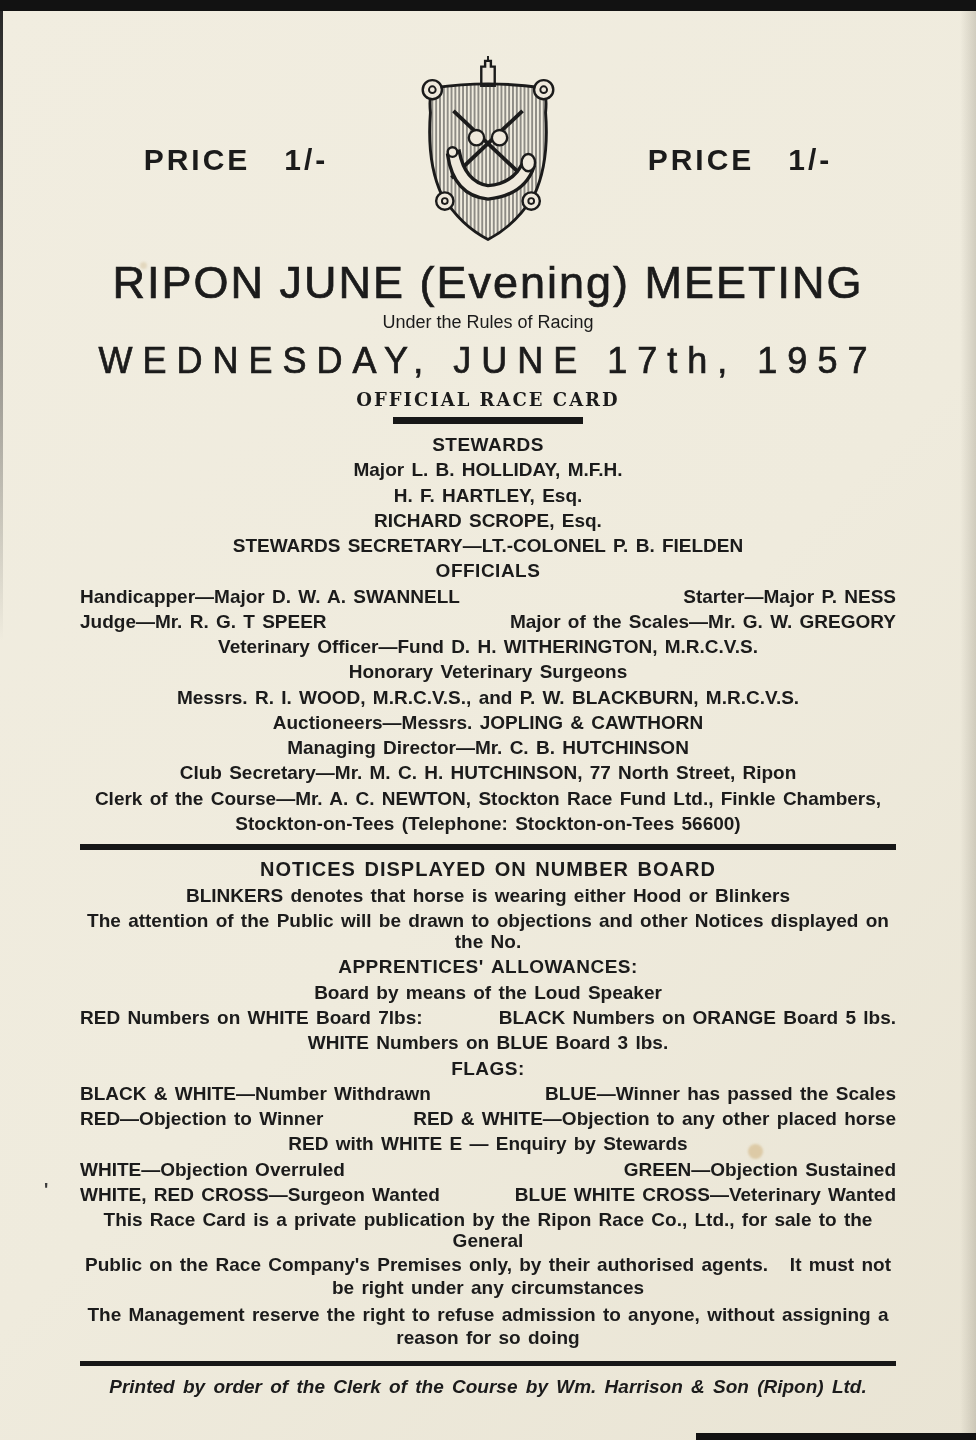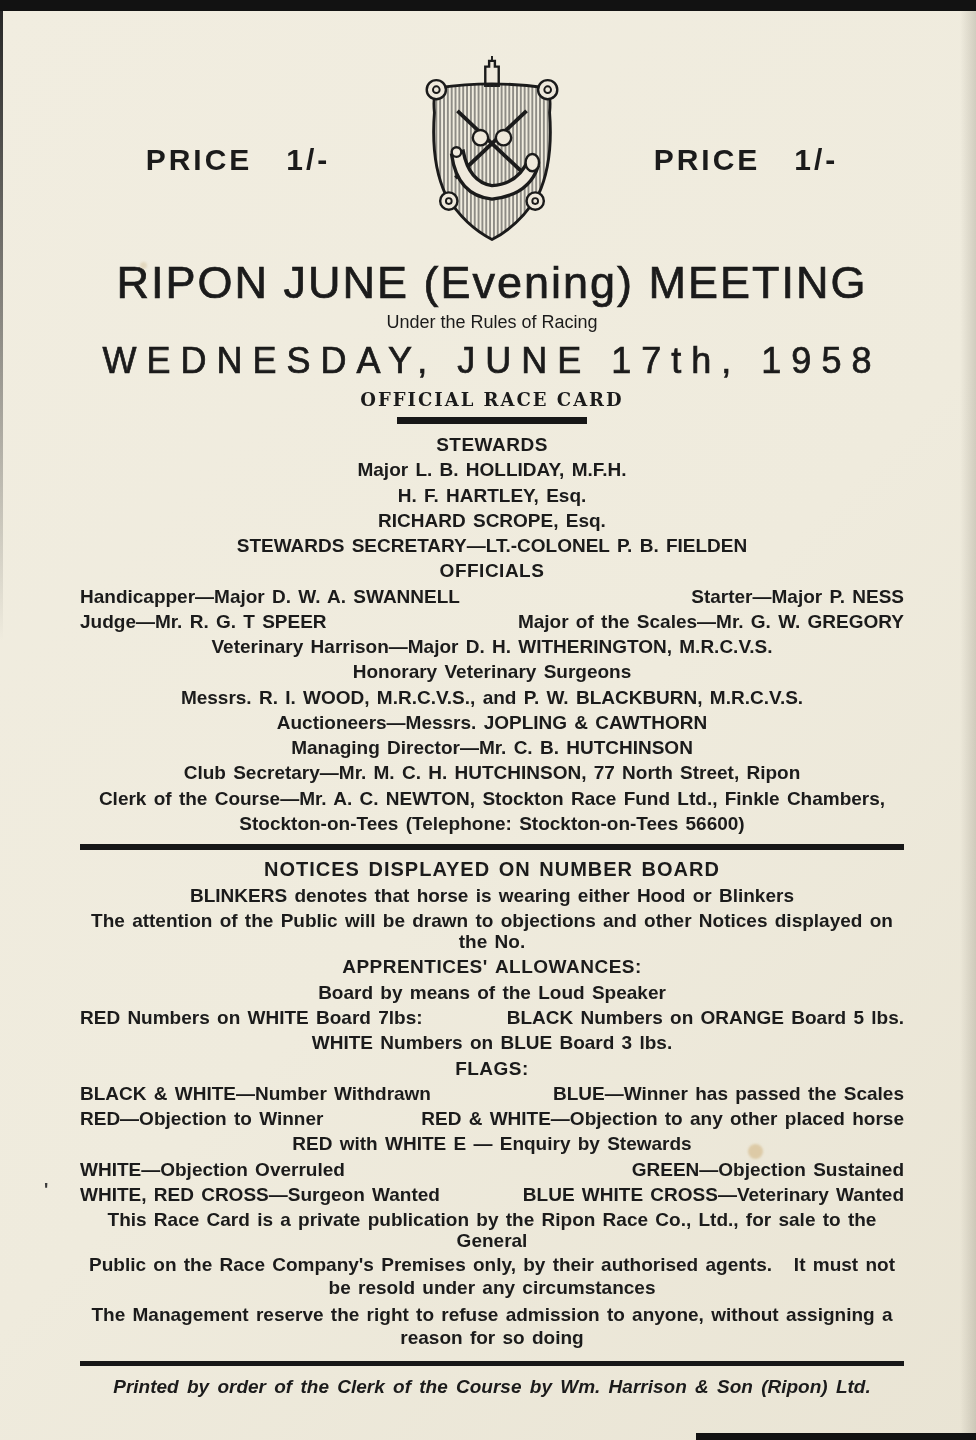--- a/index.html
+++ b/index.html
@@ -17,21 +17,21 @@
     background:linear-gradient(#262626, rgba(38,38,38,0)); }
   .scan-band-bottom { position:absolute; bottom:0; right:0; width:280px; height:7px; background:#121212; }
   .scan-shade-right { position:absolute; top:11px; right:0; width:16px; bottom:0;
     background:linear-gradient(to left, rgba(70,65,50,0.18), rgba(70,65,50,0)); }
   .stain-a { position:absolute; left:748px; top:1144px; width:15px; height:15px; border-radius:50%;
     background:#d8c196; opacity:.75; filter:blur(1px); }
   .stain-b { position:absolute; left:140px; top:262px; width:7px; height:7px; border-radius:50%;
     background:#d9c9a8; opacity:.6; filter:blur(1px); }
   .speck { position:absolute; left:44px; top:1180px; font-size:18px; font-weight:700; color:#3a3a3a; }
 
-  .content { position:absolute; top:11px; left:0; right:0; padding:44px 72px 0 80px; }
+  .content { position:absolute; top:11px; left:0; right:8px; padding:44px 72px 0 80px; }
 
   .masthead { display:grid; grid-template-columns:1fr auto 1fr; align-items:center; margin-bottom:2px; }
   .price { font-size:30px; font-weight:700; letter-spacing:3px; white-space:pre;
     justify-self:center; transform:translateY(6px); }
   .crest { line-height:0; }
 
   .title { margin:4px 0 0; text-align:center; font-size:45px; font-weight:400;
     letter-spacing:2px; -webkit-text-stroke:0.7px currentColor; white-space:nowrap; }
   .subtitle { text-align:center; font-size:18px; font-weight:400; margin-top:3px; }
   .date { text-align:center; font-size:36px; font-weight:400; letter-spacing:10px;
@@ -93,40 +93,40 @@
           <circle cx="55" cy="152" r="3" fill="none" stroke="#1b1b1b" stroke-width="2"></circle>
           <circle cx="145" cy="152" r="9" fill="#efe9dc" stroke="#1b1b1b" stroke-width="2.5"></circle>
           <circle cx="145" cy="152" r="3" fill="none" stroke="#1b1b1b" stroke-width="2"></circle>
         </svg>
       </div>
       <div class="price">PRICE   1/-</div>
     </div>
 
     <h1 class="title">RIPON JUNE (Evening) MEETING</h1>
     <div class="subtitle">Under the Rules of Racing</div>
-    <div class="date">WEDNESDAY, JUNE 17th, 1958</div>
+    <div class="date">WEDNESDAY, JUNE 17th, 1957</div>
     <div class="race-card">OFFICIAL RACE CARD</div>
     <div class="rc-rule"></div>
 
     <div class="line heading">STEWARDS</div>
     <div class="line">Major L. B. HOLLIDAY, M.F.H.</div>
     <div class="line">H. F. HARTLEY, Esq.</div>
     <div class="line">RICHARD SCROPE, Esq.</div>
     <div class="line">STEWARDS SECRETARY—LT.-COLONEL P. B. FIELDEN</div>
 
     <div class="line heading">OFFICIALS</div>
     <div class="pair">
       <span>Handicapper—Major D. W. A. SWANNELL</span>
       <span>Starter—Major P. NESS</span>
     </div>
     <div class="pair">
       <span>Judge—Mr. R. G. T  SPEER</span>
       <span>Major of the Scales—Mr. G. W. GREGORY</span>
     </div>
-    <div class="line">Veterinary Harrison—Major D. H. WITHERINGTON, M.R.C.V.S.</div>
+    <div class="line">Veterinary Officer—Fund D. H. WITHERINGTON, M.R.C.V.S.</div>
     <div class="line">Honorary Veterinary Surgeons</div>
     <div class="line">Messrs. R. I. WOOD, M.R.C.V.S., and P. W. BLACKBURN, M.R.C.V.S.</div>
     <div class="line">Auctioneers—Messrs. JOPLING &amp; CAWTHORN</div>
     <div class="line">Managing Director—Mr. C. B. HUTCHINSON</div>
     <div class="line">Club Secretary—Mr. M. C. H. HUTCHINSON, 77 North Street, Ripon</div>
     <div class="line">Clerk of the Course—Mr. A. C. NEWTON, Stockton Race Fund Ltd., Finkle Chambers,</div>
     <div class="line">Stockton-on-Tees (Telephone: Stockton-on-Tees 56600)</div>
 
     <div class="divider"></div>
 
@@ -156,21 +156,21 @@
       <span>WHITE—Objection Overruled</span>
       <span>GREEN—Objection Sustained</span>
     </div>
     <div class="pair">
       <span>WHITE, RED CROSS—Surgeon Wanted</span>
       <span>BLUE WHITE CROSS—Veterinary Wanted</span>
     </div>
 
     <div class="line tight">This Race Card is a private publication by the Ripon Race Co., Ltd., for sale to the General</div>
     <div class="line tight">Public on the Race Company's Premises only, by their authorised agents.   It must not</div>
-    <div class="line tight">be resold under any circumstances</div>
+    <div class="line tight">be right under any circumstances</div>
     <div class="line tight" style="margin-top:6px;">The Management reserve the right to refuse admission to anyone, without assigning a</div>
     <div class="line tight">reason for so doing</div>
 
     <div class="divider divider-footer"></div>
     <div class="footer-line">Printed by order of the Clerk of the Course by Wm. Harrison &amp; Son (Ripon) Ltd.</div>
 
   </div>
 </div>
 
 </body></html>

